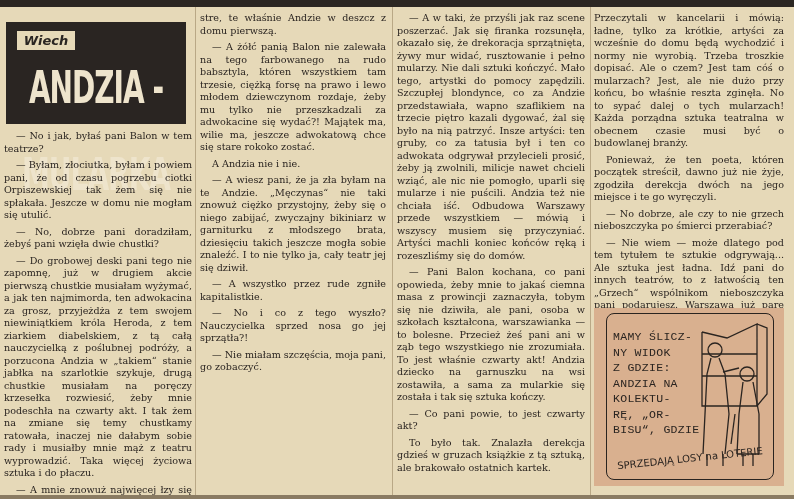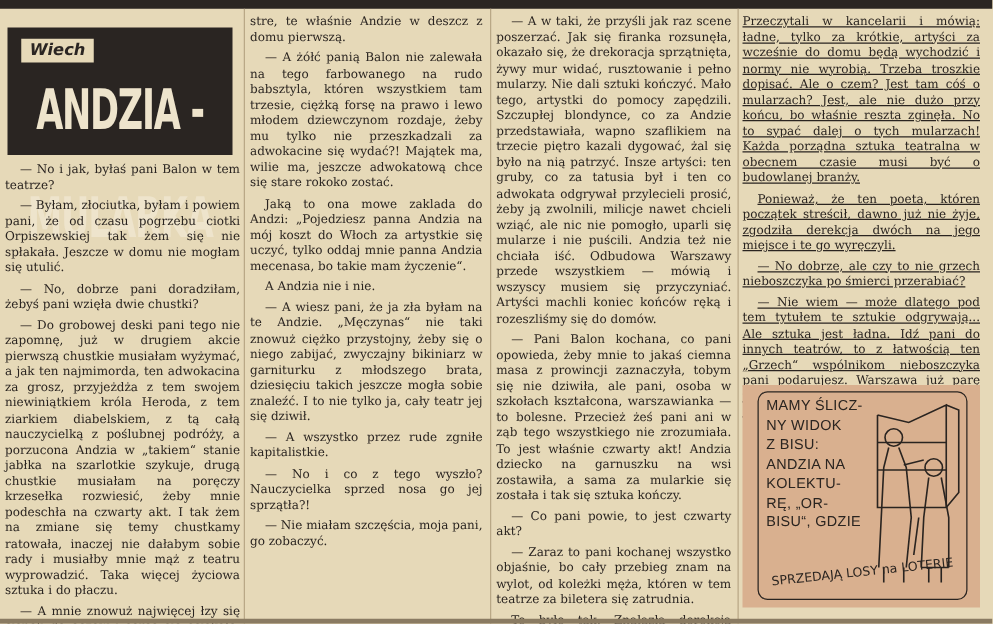--- a/index.html
+++ b/index.html
@@ -11,21 +11,21 @@
   }
   .topbar { position: absolute; left: 0; top: 0; width: 794px; height: 7px; background: #2b2622; }
   .col {
     position: absolute; top: 12px; font-size: 9.6px; line-height: 12.5px;
     text-align: justify; hyphens: manual;
   }
   .col p { margin: 0 0 4px 0; text-indent: 12px; }
   .c1 { left: 4px; width: 188px; top: 130px; }
   .c2 { left: 200px; width: 186px; }
   .c3 { left: 397px; width: 188px; }
-  .c4 { left: 594px; width: 190px; text-decoration: underline; }
+  .c4 { left: 594px; width: 190px; }
   .colrule { position: absolute; top: 7px; width: 1px; height: 492px; background: #b9a886; }
 
   .title-box {
     position: absolute; left: 6px; top: 22px; width: 180px; height: 102px;
     background: #2a2522;
   }
   .byline-box {
     position: absolute; left: 11px; top: 9px; width: 58px; height: 19px;
     background: #e6d9b8; color: #2a2522;
     font-family: "DejaVu Sans", sans-serif; font-weight: bold; font-style: italic;
@@ -42,22 +42,22 @@
   }
   .cartoon {
     position: absolute; left: 594px; top: 308px; width: 190px; height: 178px;
     background: #d9b08f;
   }
   .cartoon-frame {
     position: absolute; left: 12px; top: 5px; width: 166px; height: 165px;
     border: 1.5px solid #2a2420; border-radius: 8px;
   }
   .cartoon-text {
-    position: absolute; left: 6px; top: 4px; width: 90px;
-    font-family: Liberation Sans, sans-serif; font-size: 11.5px; line-height: 15.5px;
+    position: absolute; left: 6px; top: 15px; width: 90px;
+    font-family: Liberation Mono, monospace; font-size: 11.5px; line-height: 15.5px;
     color: #2a2420; letter-spacing: 0.3px;
   }
   .cartoon-caption {
     position: absolute; left: 10px; top: 138px; width: 160px;
     font-family: "DejaVu Sans", sans-serif; font-size: 10px; color: #2a2420;
     transform: rotate(-6deg);
   }
   .bottom-strip { position: absolute; left: 0; top: 495px; width: 794px; height: 4px; background: #8a7b62; }
 </style>
 </head>
@@ -76,54 +76,52 @@
   <p>— No, dobrze pani doradziłam, żebyś pani wzięła dwie chustki?</p>
   <p>— Do grobowej deski pani tego nie zapomnę, już w drugiem akcie pierwszą chustkie musiałam wyżymać, a jak ten najmimorda, ten adwokacina za grosz, przyjeżdża z tem swojem niewiniątkiem króla Heroda, z tem ziarkiem diabelskiem, z tą całą nauczycielką z poślubnej podróży, a porzucona Andzia w „takiem“ stanie jabłka na szarlotkie szykuje, drugą chustkie musiałam na poręczy krzesełka rozwiesić, żeby mnie podeschła na czwarty akt. I tak żem na zmiane się temy chustkamy ratowała, inaczej nie dałabym sobie rady i musiałby mnie mąż z teatru wyprowadzić. Taka więcej życiowa sztuka i do płaczu.</p>
   <p>— A mnie znowuż najwięcej łzy się cisnęli do oczów i serce się ściskało, jak ta cholera starsza córka ojca staruszka i swoje młodsze sio-</p>
 </div>
 
 <div class="colrule" style="left:195px"></div>
 
 <div class="col c2">
   <p style="text-indent:0">stre, te właśnie Andzie w deszcz z domu pierwszą.</p>
   <p>— A żółć panią Balon nie zalewała na tego farbowanego na rudo babsztyla, któren wszystkiem tam trzesie, ciężką forsę na prawo i lewo młodem dziewczynom rozdaje, żeby mu tylko nie przeszkadzali za adwokacine się wydać?! Majątek ma, wilie ma, jeszcze adwokatową chce się stare rokoko zostać.</p>
-  <p>Jaką to ona mowe zaklada do Andzi: „Pojedziesz panna Andzia na mój koszt do Włoch za artystkie się uczyć, tylko oddaj mnie panna Andzia mecenasa, bo takie mam życzenie“.</p>
   <p>A Andzia nie i nie.</p>
   <p>— A wiesz pani, że ja zła byłam na te Andzie. „Męczynas“ nie taki znowuż ciężko przystojny, żeby się o niego zabijać, zwyczajny bikiniarz w garniturku z młodszego brata, dziesięciu takich jeszcze mogła sobie znaleźć. I to nie tylko ja, cały teatr jej się dziwił.</p>
   <p>— A wszystko przez rude zgniłe kapitalistkie.</p>
   <p>— No i co z tego wyszło? Nauczycielka sprzed nosa go jej sprzątła?!</p>
   <p>— Nie miałam szczęścia, moja pani, go zobaczyć.</p>
 
 </div>
 
 <div class="colrule" style="left:392px"></div>
 
 <div class="col c3">
   <p>— A w taki, że przyśli jak raz scene poszerzać. Jak się firanka rozsunęła, okazało się, że drekoracja sprzątnięta, żywy mur widać, rusztowanie i pełno mularzy. Nie dali sztuki kończyć. Mało tego, artystki do pomocy zapędzili. Szczupłej blondynce, co za Andzie przedstawiała, wapno szaflikiem na trzecie piętro kazali dygować, żal się było na nią patrzyć. Insze artyści: ten gruby, co za tatusia był i ten co adwokata odgrywał przylecieli prosić, żeby ją zwolnili, milicje nawet chcieli wziąć, ale nic nie pomogło, uparli się mularze i nie puścili. Andzia też nie chciała iść. Odbudowa Warszawy przede wszystkiem — mówią i wszyscy musiem się przyczyniać. Artyści machli koniec końców ręką i rozeszliśmy się do domów.</p>
   <p>— Pani Balon kochana, co pani opowieda, żeby mnie to jakaś ciemna masa z prowincji zaznaczyła, tobym się nie dziwiła, ale pani, osoba w szkołach kształcona, warszawianka — to bolesne. Przecież żeś pani ani w ząb tego wszystkiego nie zrozumiała. To jest właśnie czwarty akt! Andzia dziecko na garnuszku na wsi zostawiła, a sama za mularkie się została i tak się sztuka kończy.</p>
   <p>— Co pani powie, to jest czwarty akt?</p>
-  <p>— Zaraz to pani kochanej wszystko objaśnie, bo cały przebieg znam na wylot, od koleżki męża, któren w tem teatrze za biletera się zatrudnia.</p>
   <p>To było tak. Znalazła derekcja gdzieś w gruzach książkie z tą sztuką, ale brakowało ostatnich kartek.</p>
 </div>
 
 <div class="colrule" style="left:590px"></div>
 
 <div class="col c4">
   <p style="text-indent:0">Przeczytali w kancelarii i mówią: ładne, tylko za krótkie, artyści za wcześnie do domu będą wychodzić i normy nie wyrobią. Trzeba troszkie dopisać. Ale o czem? Jest tam cóś o mularzach? Jest, ale nie dużo przy końcu, bo właśnie reszta zginęła. No to sypać dalej o tych mularzach! Każda porządna sztuka teatralna w obecnem czasie musi być o budowlanej branży.</p>
   <p>Ponieważ, że ten poeta, któren początek streścił, dawno już nie żyje, zgodziła derekcja dwóch na jego miejsce i te go wyręczyli.</p>
   <p>— No dobrze, ale czy to nie grzech nieboszczyka po śmierci przerabiać?</p>
   <p><span>— Nie wiem — może dlatego pod tem tytułem te sztukie odgrywają... Ale sztuka jest ładna. Idź pani do innych teatrów, to z łatwością ten „Grzech“ wspólnikom nieboszczyka pani podarujesz. Warszawa już parę miesięcy chodzi na sztukę jak w dym. I słusznie.</span> <span class="signature">Wiech</span></p>
 </div>
 
 <div class="cartoon">
   <div class="cartoon-frame">
     <div class="cartoon-text">
       <div>MAMY ŚLICZ-</div>
       <div>NY WIDOK</div>
-      <div>Z BISU:</div>
+      <div>Z GDZIE:</div>
       <div>ANDZIA NA</div>
       <div>KOLEKTU-</div>
       <div>RĘ, „OR-</div>
       <div>BISU“, GDZIE</div>
     </div>
     <svg width="166" height="165" style="position:absolute;left:0;top:0" viewBox="0 0 166 165">
       <g fill="none" stroke="#2a2420" stroke-width="1.3">
         <path d="M95 18 L95 92 L150 92 L150 10 L120 24 L95 18"></path>
         <path d="M95 40 L150 40 M95 62 L150 62"></path>
         <path d="M150 10 L160 14 L160 80 L150 92"></path>

